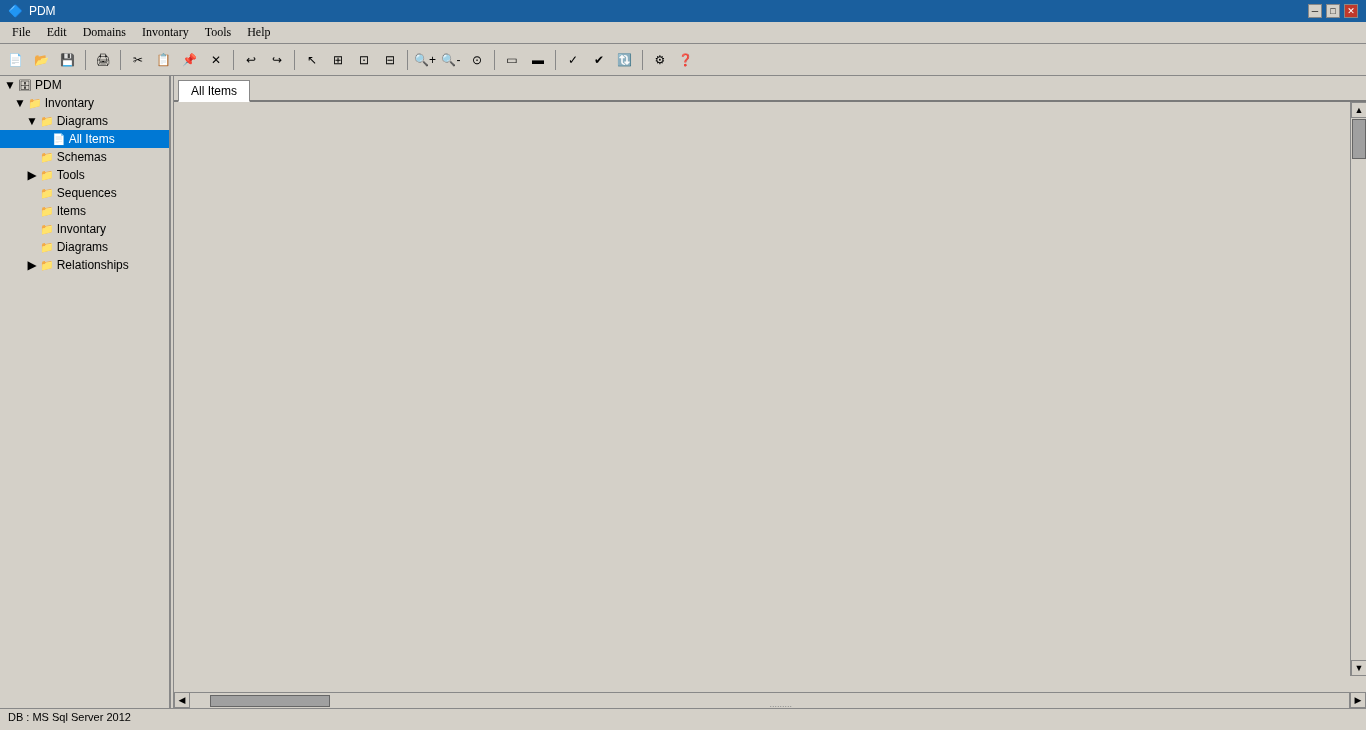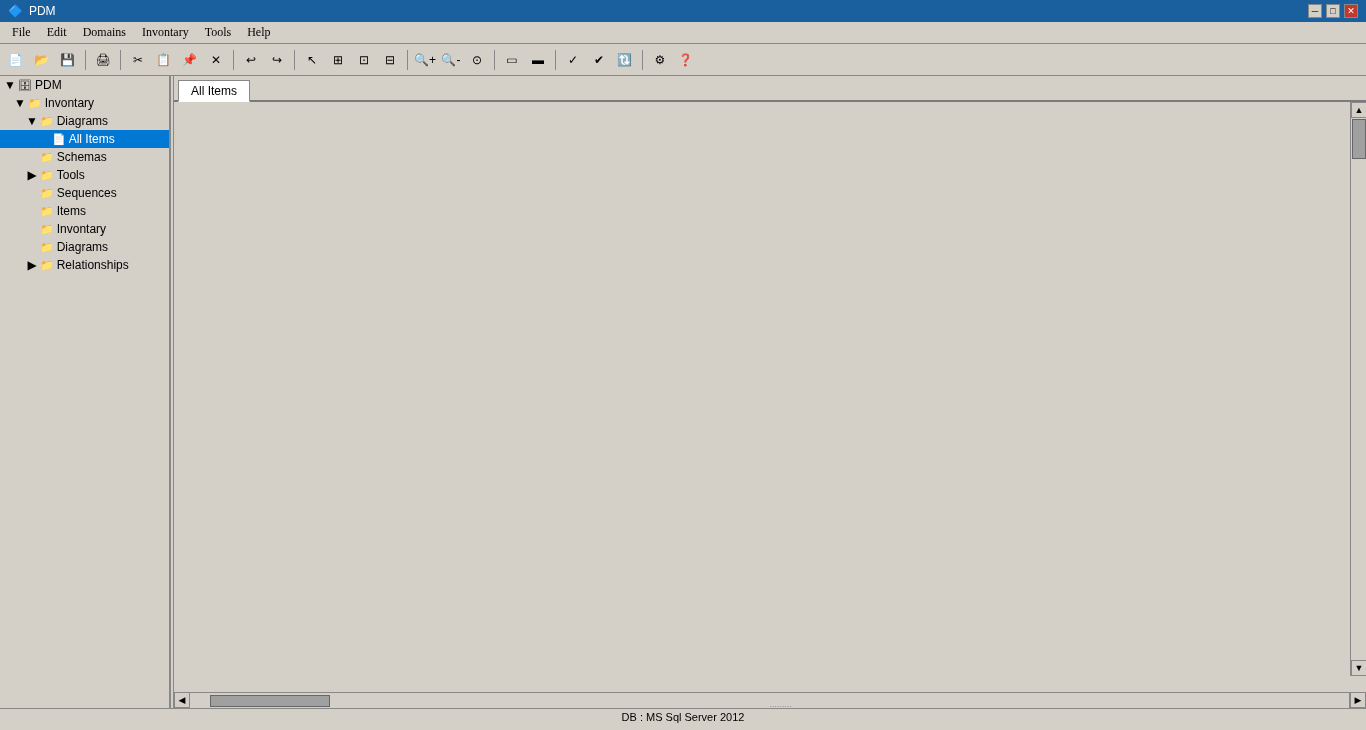--- a/index.html
+++ b/index.html
@@ -34,21 +34,21 @@
     
     .content-area { flex: 1; display: flex; flex-direction: column; overflow: hidden; }
     .tab-bar { background: #d4d0c8; border-bottom: 2px solid #7a7a7a; display: flex; align-items: flex-end; padding: 0 4px; height: 26px; }
     .tab { background: #d4d0c8; border: 1px solid #888; border-bottom: none; padding: 2px 12px; font-size: 12px; cursor: pointer; height: 22px; display: flex; align-items: center; }
     .tab.active { background: #ffffff; border-bottom: 1px solid #ffffff; margin-bottom: -2px; }
     
     
     .diagram-canvas { flex: 1; background: white; overflow: hidden; position: relative; }
     
     
-    .status-bar { height: 16px; background: #d4d0c8; border-top: 1px solid #888; display: flex; align-items: center; padding: 0 8px; font-size: 11px; justify-content: center; }
+    .status-bar { height: 16px; background: #d4d0c8; border-top: 1px solid #888; display: flex; align-items: center; padding: 0 8px; font-size: 11px; }
     
     
     .rel-svg { position: absolute; top: 0; left: 0; width: 100%; height: 100%; pointer-events: none; overflow: visible; }
     
     .splitter { width: 4px; background: #d4d0c8; border-left: 1px solid #888; border-right: 1px solid #888; cursor: col-resize; }
     
     .bottom-area { display: flex; height: 16px; }
     .h-scroll-track { flex: 1; background: #d4d0c8; border-top: 1px solid #888; border-right: 1px solid #888; position: relative; overflow: hidden; }
     .h-scroll-thumb { position: absolute; top: 2px; left: 20px; width: 120px; height: 12px; background: #a0a0a0; border: 1px solid #666; }
     .scroll-arrow { width: 16px; height: 16px; background: #d4d0c8; border: 1px solid #888; display: flex; align-items: center; justify-content: center; font-size: 9px; cursor: pointer; }

